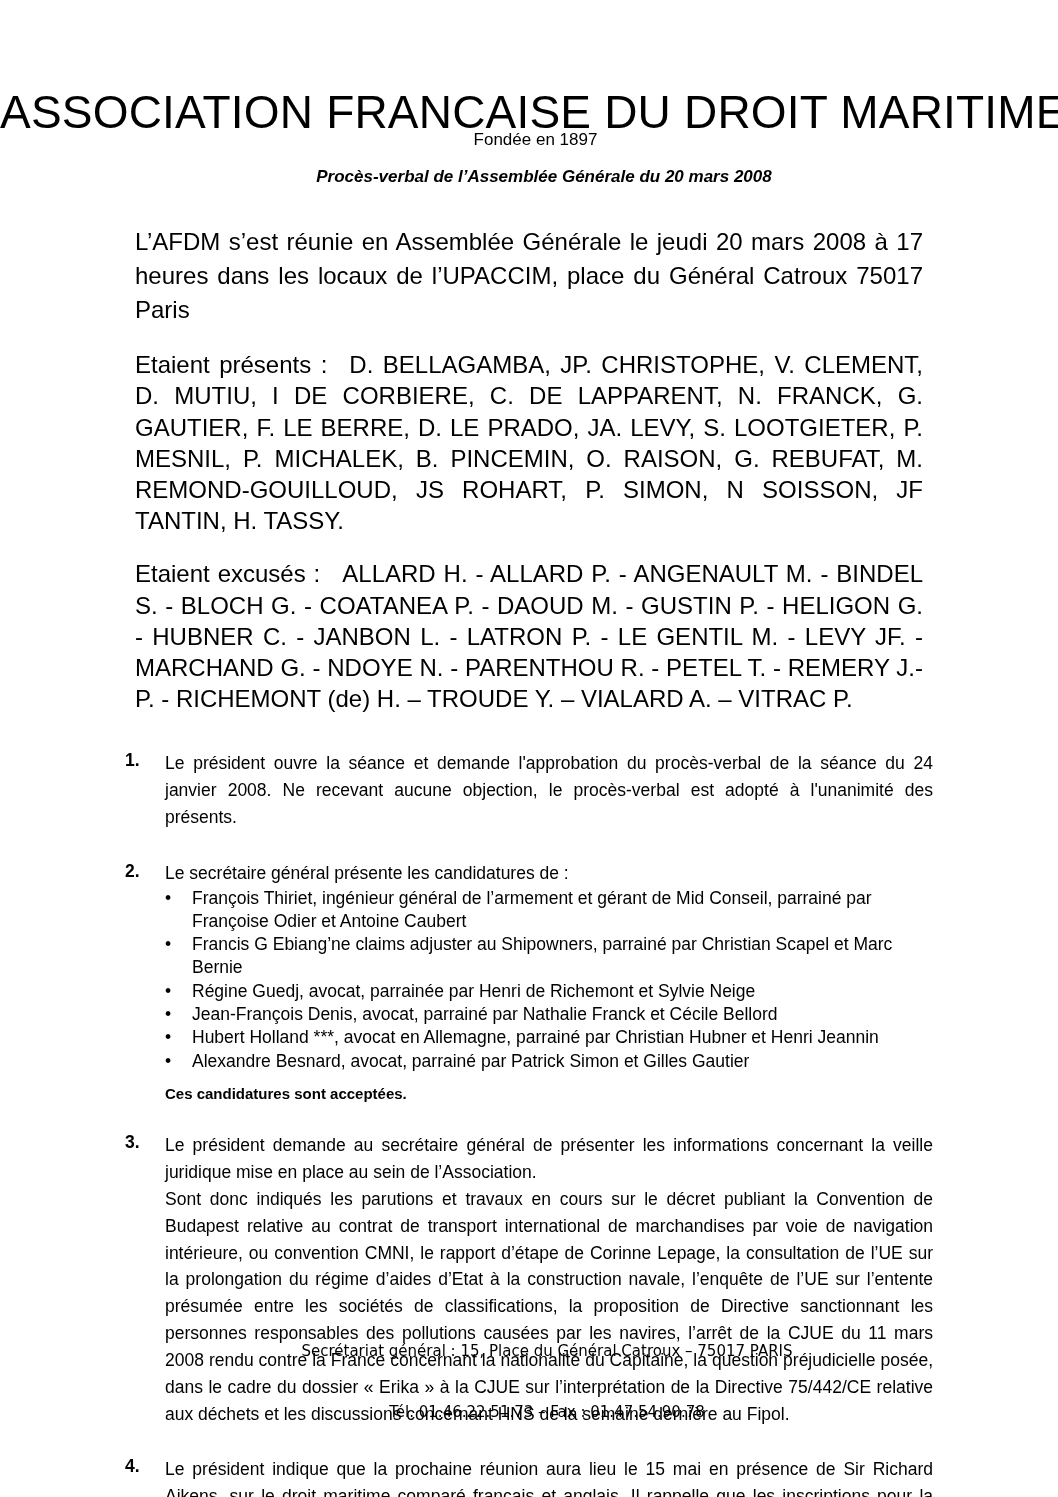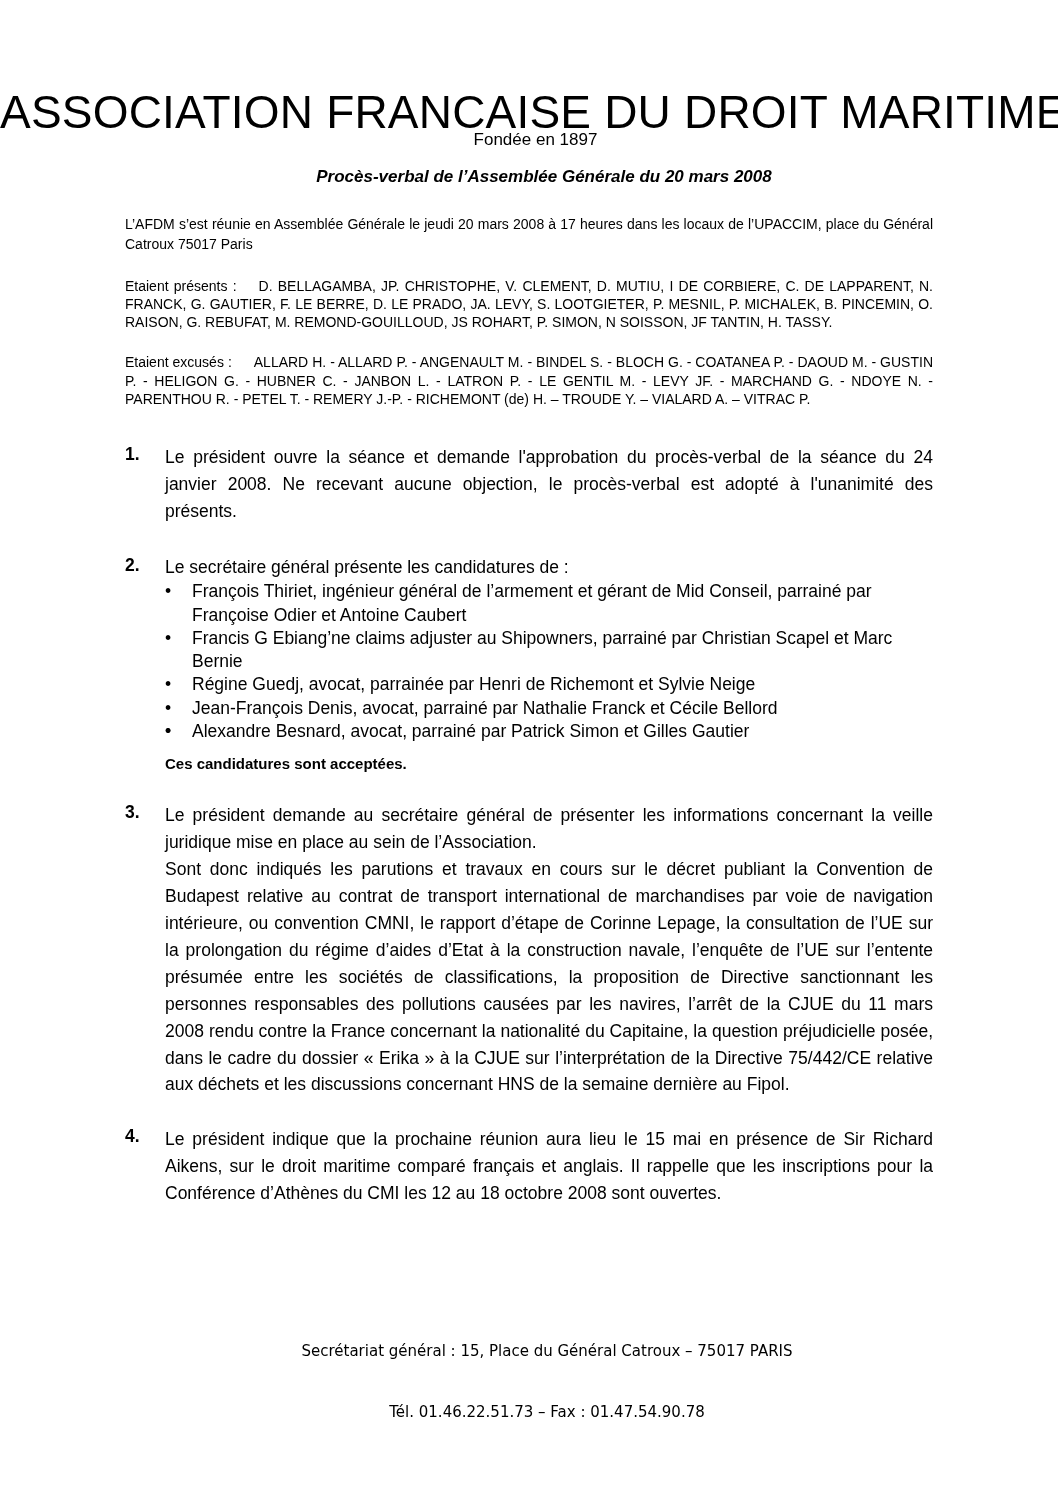--- a/index.html
+++ b/index.html
@@ -58,22 +58,22 @@
   }
 
   
   .body-block {
     position: absolute;
     left: 125px;
     top: 215px;
     width: 808px;
   }
   p {
-    margin: 0;
-    font-size: 14px;
+    margin: 10px;
+    font-size: 24px;
   }
   .para-intro {
     text-align: justify;
     line-height: 1.42;
   }
   .para-list {
     text-align: justify;
     line-height: 1.30;
     margin-top: 22px;
   }
@@ -173,21 +173,21 @@
 
     <div class="item" style="margin-top:30px;">
       <span class="item-num">2.</span>
       <div class="item-body tight">Le secrétaire général présente les candidatures de :</div>
 
       <ul class="bullets">
         <li><span class="dot">•</span><span>François Thiriet, ingénieur général de l’armement et gérant de Mid Conseil, parrainé par Françoise Odier et Antoine Caubert</span></li>
         <li><span class="dot">•</span><span>Francis G Ebiang’ne claims adjuster au Shipowners, parrainé par Christian Scapel et Marc Bernie</span></li>
         <li><span class="dot">•</span><span>Régine Guedj, avocat, parrainée par Henri de Richemont et Sylvie Neige</span></li>
         <li><span class="dot">•</span><span>Jean-François Denis, avocat, parrainé par Nathalie Franck et Cécile Bellord</span></li>
-        <li><span class="dot">•</span></li>
+        <li><span class="dot">•</span><span>Hubert Holland ***, avocat en Allemagne, parrainé par Christian Hubner et Henri Jeannin</span></li>
         <li><span class="dot">•</span><span>Alexandre Besnard, avocat, parrainé par Patrick Simon et Gilles Gautier</span></li>
       </ul>
 
       <div class="note-accept">Ces candidatures sont acceptées.</div>
     </div>
 
     <div class="item" style="margin-top:30px;">
       <span class="item-num">3.</span>
       <div class="item-body">Le président demande au secrétaire général de présenter les informations concernant la veille juridique mise en place au sein de l’Association.</div>
       <div class="item-body">Sont donc indiqués les parutions et travaux en cours sur le décret publiant la Convention de Budapest relative au contrat de transport international  de marchandises par voie de navigation intérieure, ou convention CMNI, le rapport d’étape de Corinne Lepage, la consultation de l’UE sur la prolongation du régime d’aides d’Etat à la construction navale, l’enquête de l’UE sur l’entente présumée entre les sociétés de classifications, la proposition de Directive sanctionnant les personnes responsables des pollutions causées par les navires, l’arrêt de la CJUE du 11 mars 2008 rendu contre la France concernant la nationalité du Capitaine, la question préjudicielle posée, dans le cadre du dossier « Erika » à la CJUE sur l’interprétation de la Directive 75/442/CE relative aux déchets et les discussions concernant HNS de la semaine dernière au Fipol.</div>

